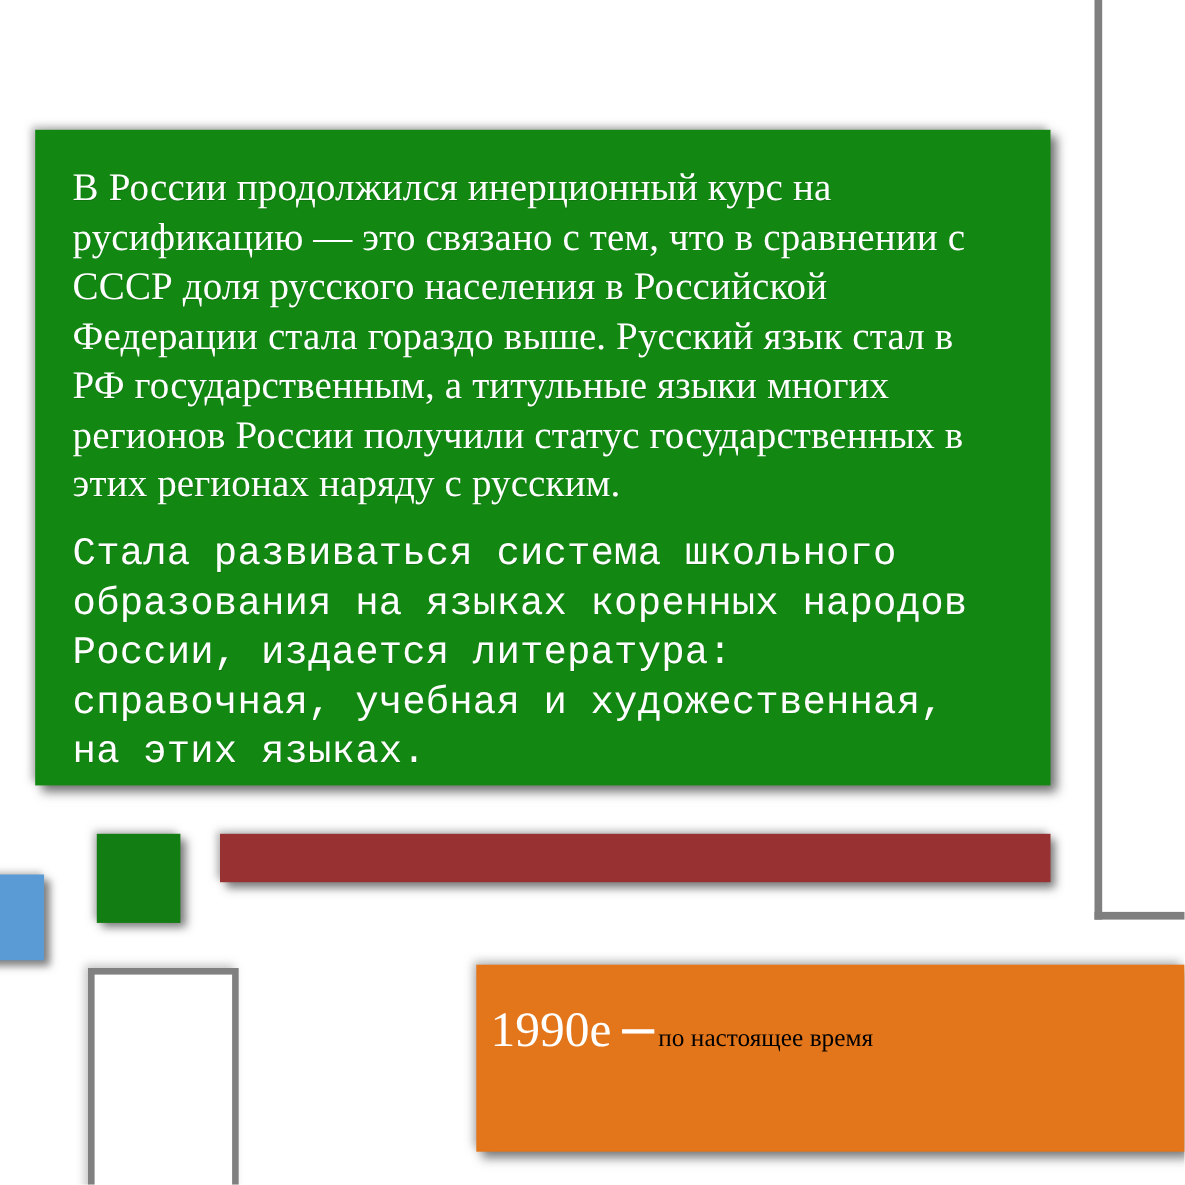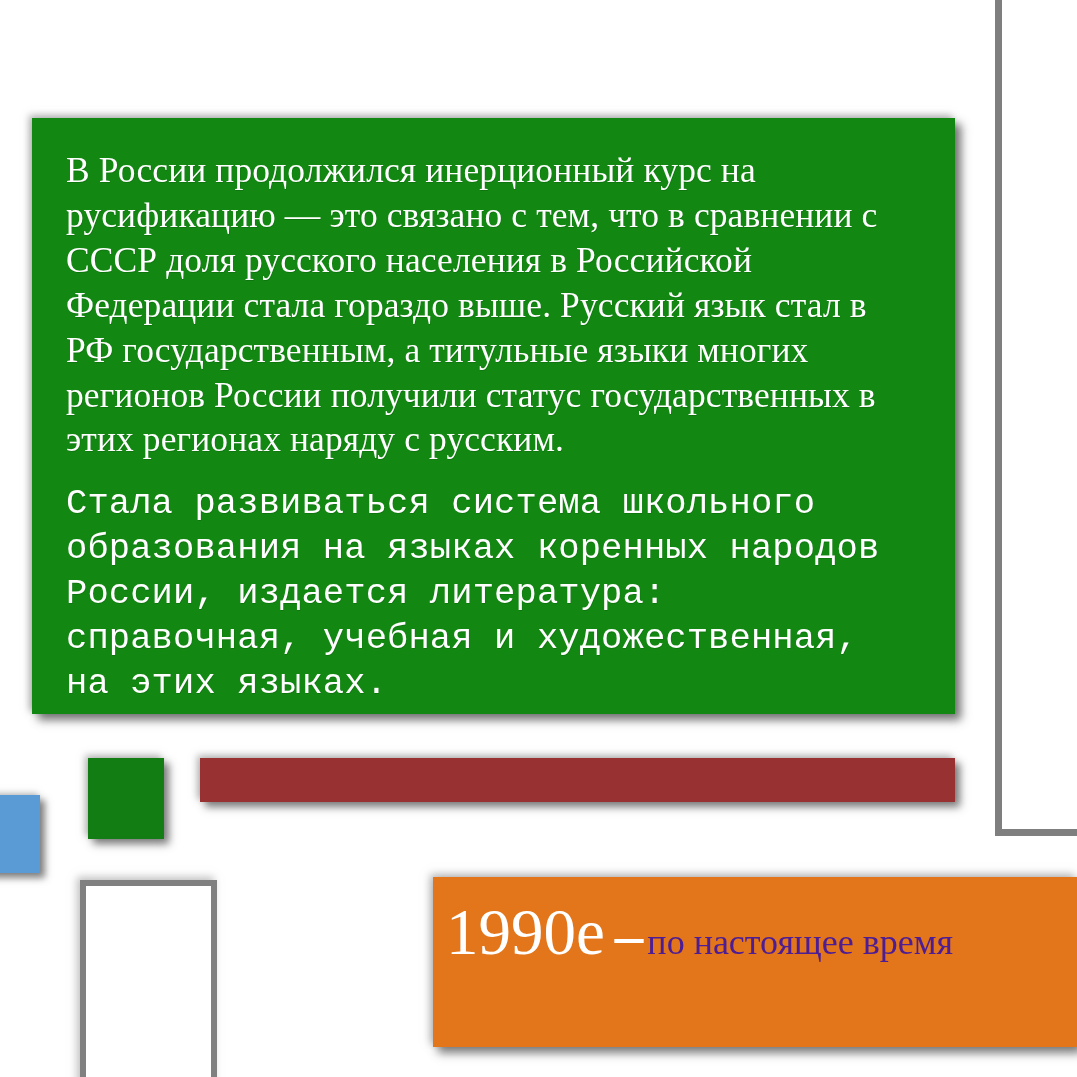--- a/index.html
+++ b/index.html
@@ -108,34 +108,34 @@
     height: 170px;
     background: #e3751a;
     box-shadow: 5px 6px 9px rgba(100,100,100,0.85),
                 -3px -3px 8px rgba(130,130,130,0.55);
     box-sizing: border-box;
     padding: 23px 0 0 13px;
     white-space: nowrap;
   }
   .orange-banner .era {
     color: #ffffff;
-    font-size: 65px;
+    font-size: 45px;
     line-height: 1;
     vertical-align: baseline;
   }
   .orange-banner .dash {
     color: #ffffff;
     font-size: 57px;
     font-weight: bold;
     vertical-align: baseline;
     padding: 0 4px 0 10px;
   }
   .orange-banner .tail {
-    color: #4c1d95;
-    font-size: 36px;
+    color: #000000;
+    font-size: 23px;
     vertical-align: baseline;
   }
 </style>
 </head>
 <body>
 
 <div id="slide">
 
   <div class="right-frame"></div>
 

